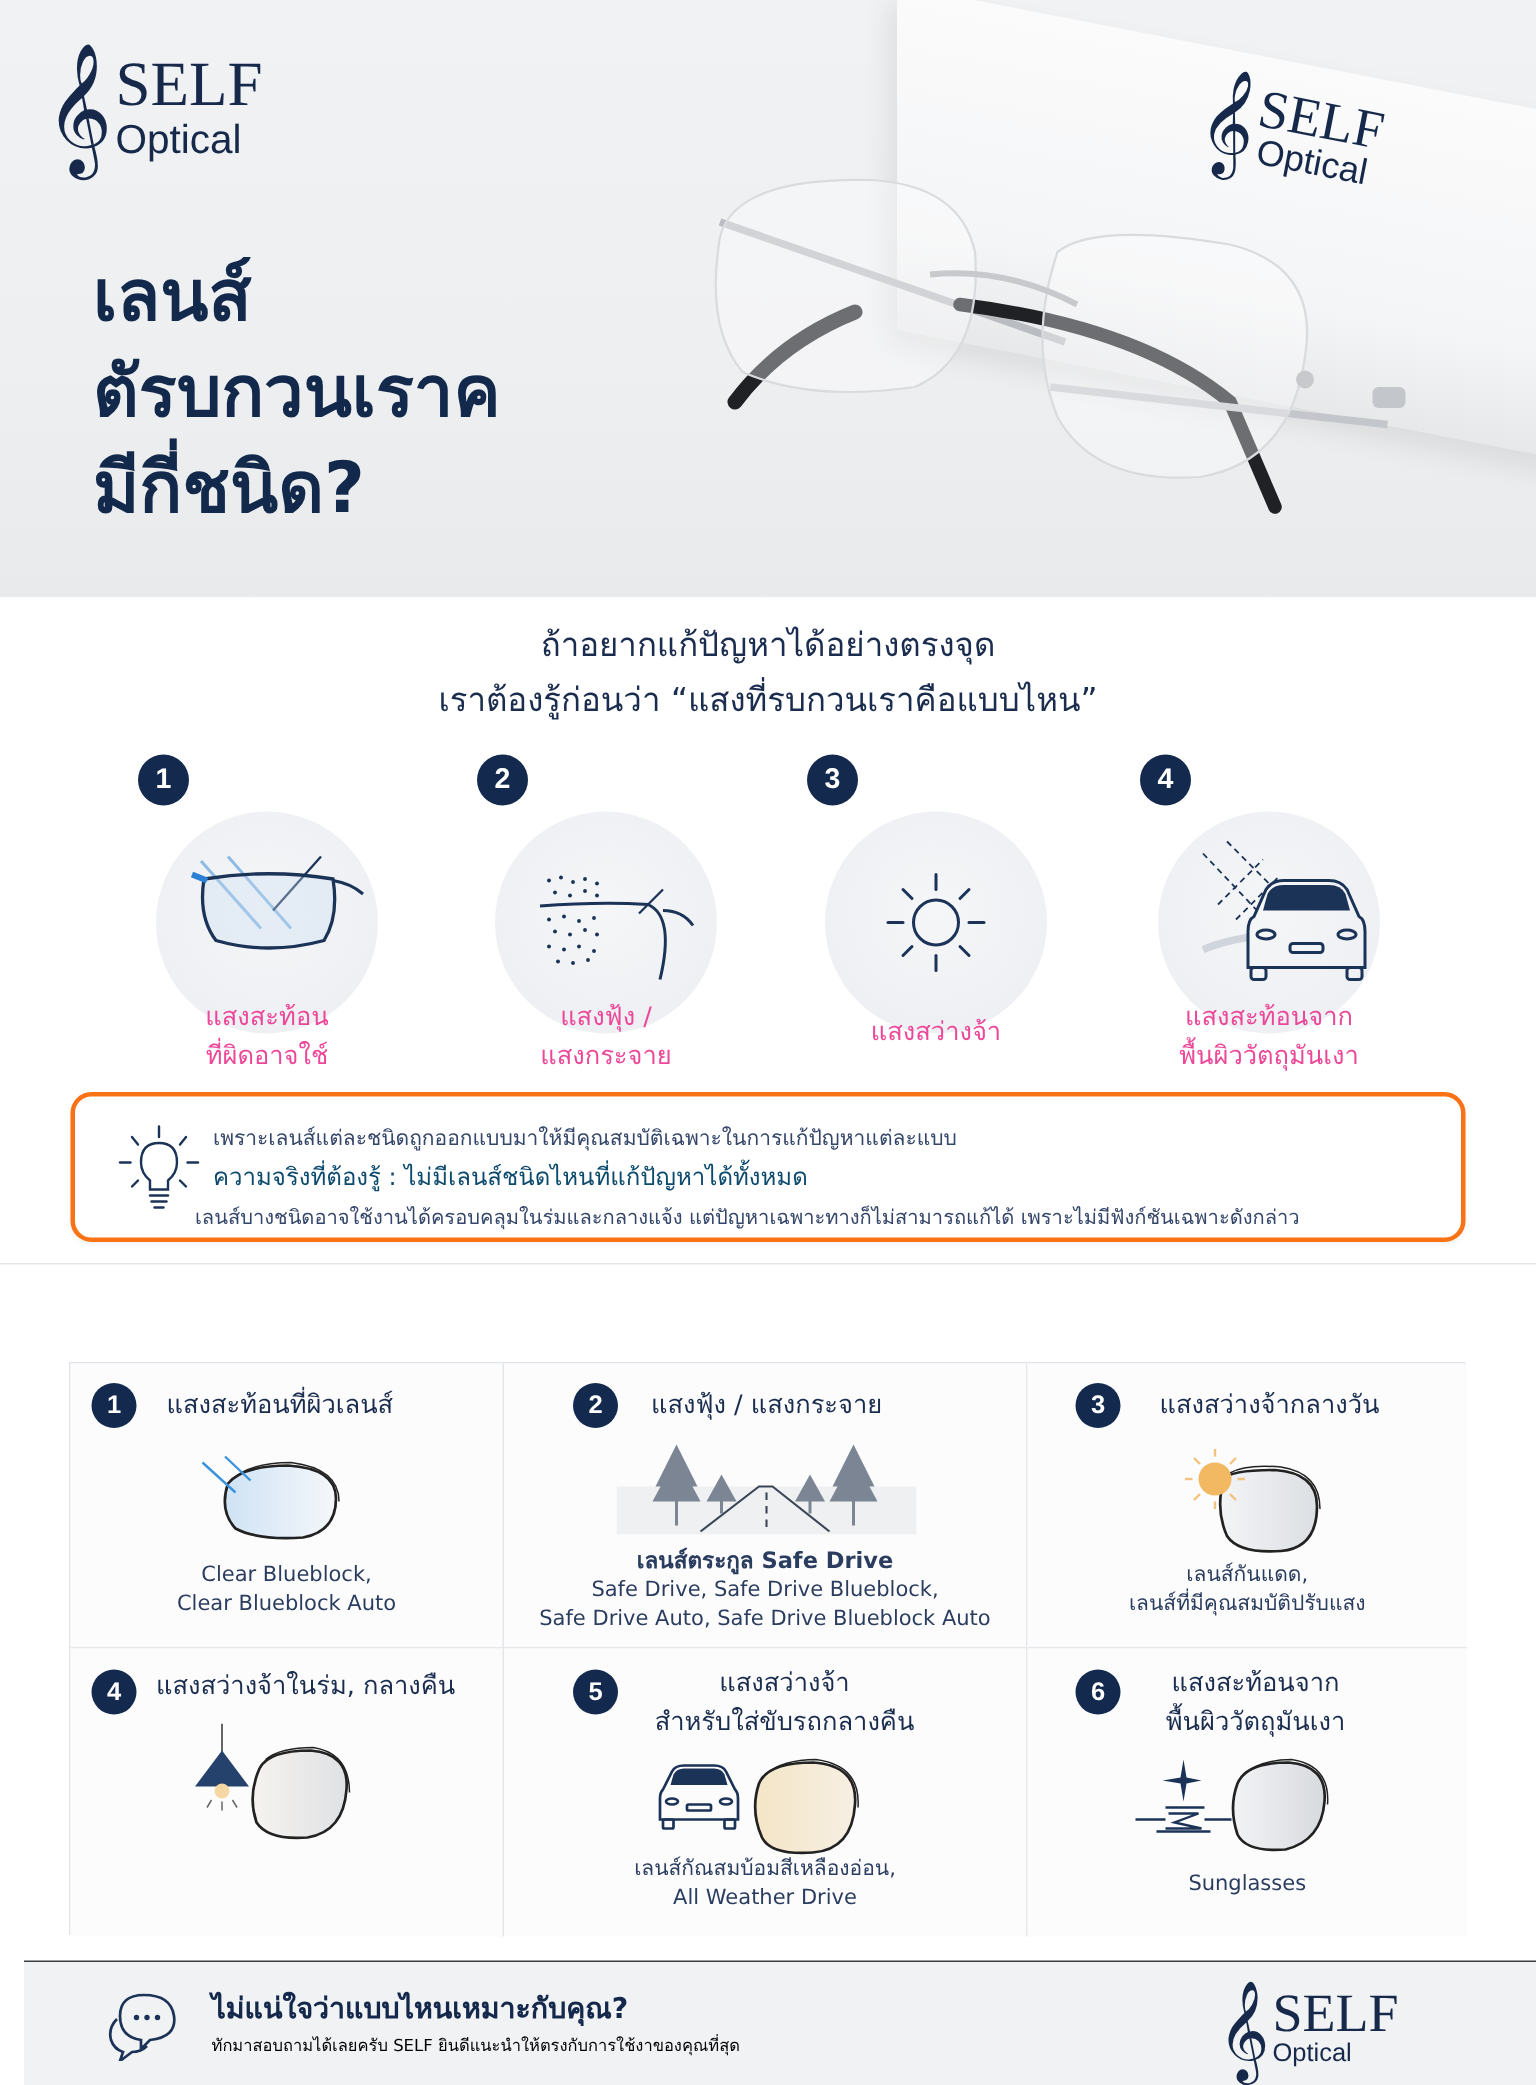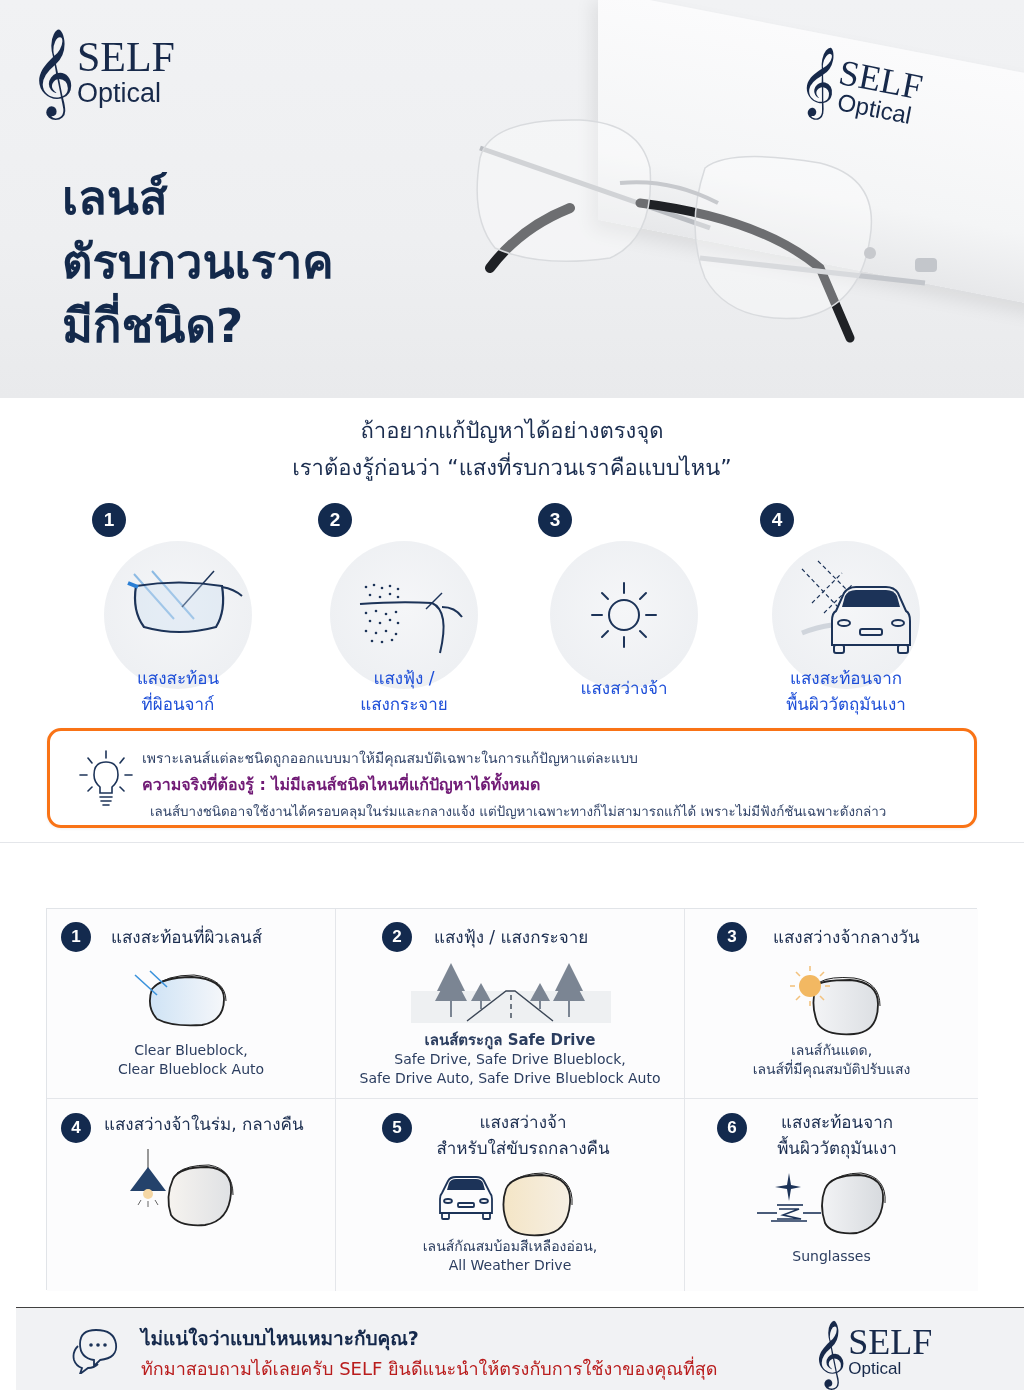--- a/index.html
+++ b/index.html
@@ -37,45 +37,45 @@
   .intro-heading { position: absolute; left: 0; top: 412px; width: 1024px; text-align: center; font-size: 22px; line-height: 37px; color: #1b2d4f; font-weight: 500; }
 
   .types { position: absolute; left: 0; top: 505px; width: 1024px; height: 220px; }
   .type { position: absolute; top: 0; width: 180px; text-align: center; }
   .type .circle { position: absolute; left: 16px; top: 36px; width: 148px; height: 148px; border-radius: 50%;
     background: radial-gradient(circle at 50% 45%, #f5f6f8 0%, #eef0f3 70%, #e9ebef 100%); }
   .badge { display: inline-flex; align-items: center; justify-content: center; width: 34px; height: 34px; border-radius: 50%;
     background: #132a4e; color: #fff; font-weight: 700; font-size: 19px; font-family: "Liberation Sans", sans-serif; }
   .type .badge { position: absolute; left: 4px; top: -2px; z-index: 2; }
   .type .icon { position: absolute; left: 16px; top: 36px; width: 148px; height: 148px; }
-  .type .label { position: absolute; left: -20px; top: 160px; width: 220px; font-size: 17px; line-height: 26px; color: #1d4ed8; }
+  .type .label { position: absolute; left: -20px; top: 160px; width: 220px; font-size: 17px; line-height: 26px; color: #ec4899; }
 
   .note { position: absolute; left: 47px; top: 728px; width: 930px; height: 100px; border: 3px solid #f97316; border-radius: 14px; background: #fff;
     box-shadow: 0 1px 3px rgba(0,0,0,0.06); }
   .note .bulb { position: absolute; left: 28px; top: 18px; }
   .note .l1 { position: absolute; left: 92px; top: 16px; font-size: 14px; color: #34466a; }
-  .note .l2 { position: absolute; left: 92px; top: 41px; font-size: 16px; font-weight: 700; color: #701a75; text-align: right; }
-  .note .l3 { position: absolute; left: 100px; top: 70px; font-size: 13.4px; color: #34466a; white-space: nowrap; }
+  .note .l2 { position: absolute; left: 92px; top: 41px; font-size: 16px; font-weight: 400; color: #0c4a6e; text-align: right; }
+  .note .l3 { position: absolute; left: 80px; top: 70px; font-size: 13.4px; color: #34466a; white-space: nowrap; }
 
   .divider { position: absolute; left: 0; top: 842px; width: 1024px; height: 1px; background: #e4e6ea; }
 
   
   .grid { position: absolute; left: 46px; top: 908px; width: 931px; height: 382px; border: 1px solid #e1e4e8; background: #fdfdfd; }
   .cell { position: absolute; border-right: 1px solid #e4e6ea; border-bottom: 1px solid #e4e6ea; background: #fcfcfd; }
   .cell .badge { position: absolute; width: 30px; height: 30px; font-size: 17px; }
   .cell .title { position: absolute; font-size: 17px; color: #1b2d4f; line-height: 26px; text-align: center; }
   .cell .caption { position: absolute; left: 0; width: 100%; text-align: center; font-size: 14px; line-height: 19px; color: #2b3d5f; }
   .cell .caption b { font-weight: 700; font-size: 15px; text-align: right; }
   .cell svg { position: absolute; }
 
   
   .footer { position: absolute; left: 16px; top: 1307px; width: 1024px; height: 83px; background: #f1f2f4; border-top: 1px solid #404040; }
   .footer .chat { position: absolute; left: 54px; top: 18px; }
   .footer .q { position: absolute; left: 125px; top: 15px; font-size: 19px; font-weight: 700; color: #14284b; }
-  .footer .sub { position: absolute; left: 125px; top: 46px; font-size: 18px; color: #b91c1c; }
+  .footer .sub { position: absolute; left: 125px; top: 46px; font-size: 11px; color: #000000; }
   .footer-logo { position: absolute; left: 796px; top: 16px; }
   .footer-logo .clef { font-size: 58px; margin-right: 2px; }
   .footer-logo .self { font-size: 36px; }
   .footer-logo .optical { font-size: 17px; }
 </style>
 </head>
 <body>
 
 <section class="hero">
   <div class="hero-box"></div>
@@ -129,21 +129,21 @@
     <span class="badge">1</span>
     <svg class="icon" viewBox="0 0 148 148">
       <path d="M30 33 L70 78 M48 30 L90 78" stroke="#8dbbe4" stroke-width="2"></path>
       <path d="M78 66 L110 30" stroke="#1c3358" stroke-width="1.5"></path>
       <path d="M32 45 Q75 38 118 45 Q122 70 112 86 Q75 96 40 86 Q28 70 32 45 Z" fill="rgba(200,222,240,0.35)" stroke="#1c3358" stroke-width="2.2"></path>
       <path d="M24 42 L34 46" stroke="#2b7fd4" stroke-width="4"></path>
       <path d="M118 46 Q130 48 138 55" stroke="#1c3358" stroke-width="2" fill="none"></path>
     </svg>
     <div class="label">
       <div>แสงสะท้อน</div>
-      <div>ที่ผิอนจาก์</div>
+      <div>ที่ผิดอาจใช์</div>
     </div>
   </div>
 
   <div class="type" style="left:314px">
     <div class="circle"></div>
     <span class="badge">2</span>
     <svg class="icon" viewBox="0 0 148 148">
       <g fill="#1c3358">
         <circle cx="36" cy="46" r="1.3"></circle>
           <circle cx="44" cy="44" r="1.3"></circle>

